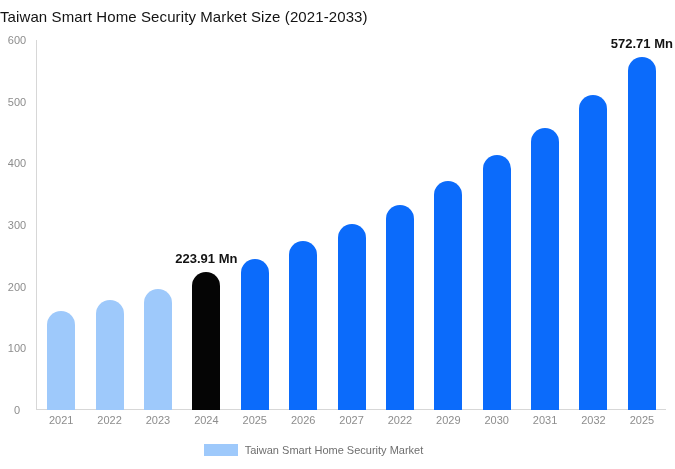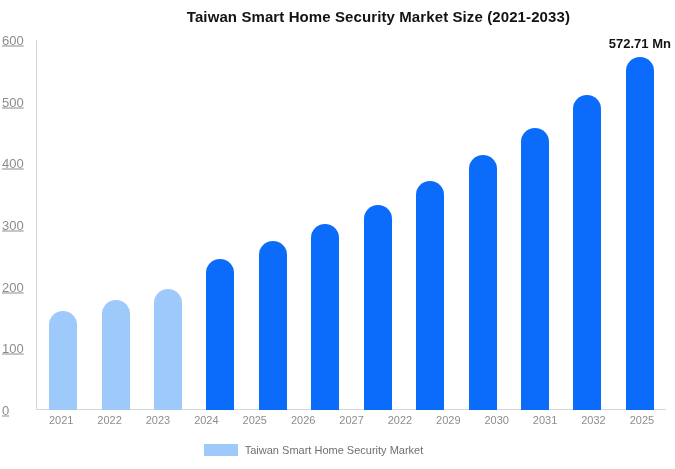--- a/index.html
+++ b/index.html
@@ -21,23 +21,23 @@
     width: 675px;
     height: 469px;
   }
 
   
   .chart-title {
     position: absolute;
     left: 0;
     top: 8px;
     width: 570px;
-    text-align: right;
+    text-align: left;
     font-size: 15px;
-    font-weight: bold;
+    font-weight: normal;
     color: #131313;
     letter-spacing: 0.1px;
   }
 
   
   .plot-area {
     position: absolute;
     left: 36px;
     top: 40px;
     width: 630px;
@@ -58,25 +58,24 @@
     width: 630px;
     height: 1px;
     background: #d7d7d7;
   }
 
   
   .ytick {
     position: absolute;
     right: 0;
     width: 30px;
-    text-align: left;
-    font-size: 13px;
+    text-align: center;
+    font-size: 11px;
     color: #8d8d8d;
     transform: translateY(-50%);
-    text-decoration: underline;
   }
   .ytick-wrap {
     position: absolute;
     left: 0;
     top: 40px;
     width: 32px;
     height: 370px;
   }
 
   
@@ -172,20 +171,24 @@
 
   <div class="bars" id="bars">
       <div class="bar-slot">
         <div class="bar" style="height: 98.6667px; background: rgb(158, 201, 251);"></div>
       </div>
       <div class="bar-slot">
         <div class="bar" style="height: 109.767px; background: rgb(158, 201, 251);"></div>
       </div>
       <div class="bar-slot">
         <div class="bar" style="height: 121.483px; background: rgb(158, 201, 251);"></div>
+      </div>
+      <div class="bar-slot">
+        <div class="bar-label" style="bottom: 144.078px;">223.91 Mn</div>
+        <div class="bar" style="height: 138.078px; background: rgb(5, 5, 5);"></div>
       </div>
       <div class="bar-slot">
         <div class="bar" style="height: 151.083px; background: rgb(11, 107, 251);"></div>
       </div>
       <div class="bar-slot">
         <div class="bar" style="height: 168.967px; background: rgb(11, 107, 251);"></div>
       </div>
       <div class="bar-slot">
         <div class="bar" style="height: 186.233px; background: rgb(11, 107, 251);"></div>
       </div>

